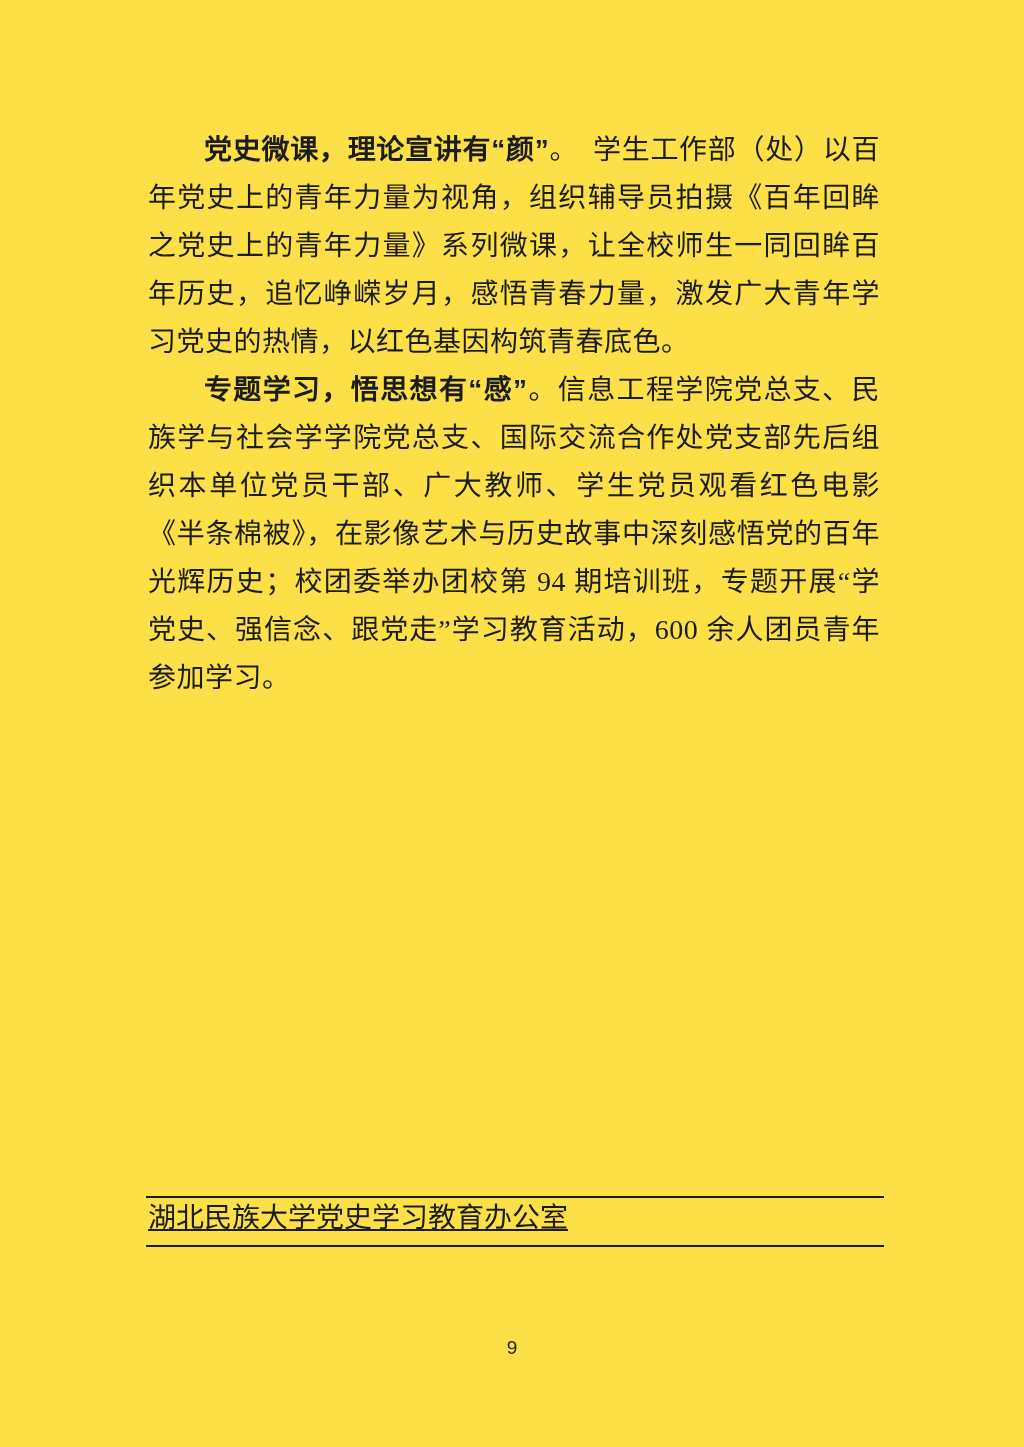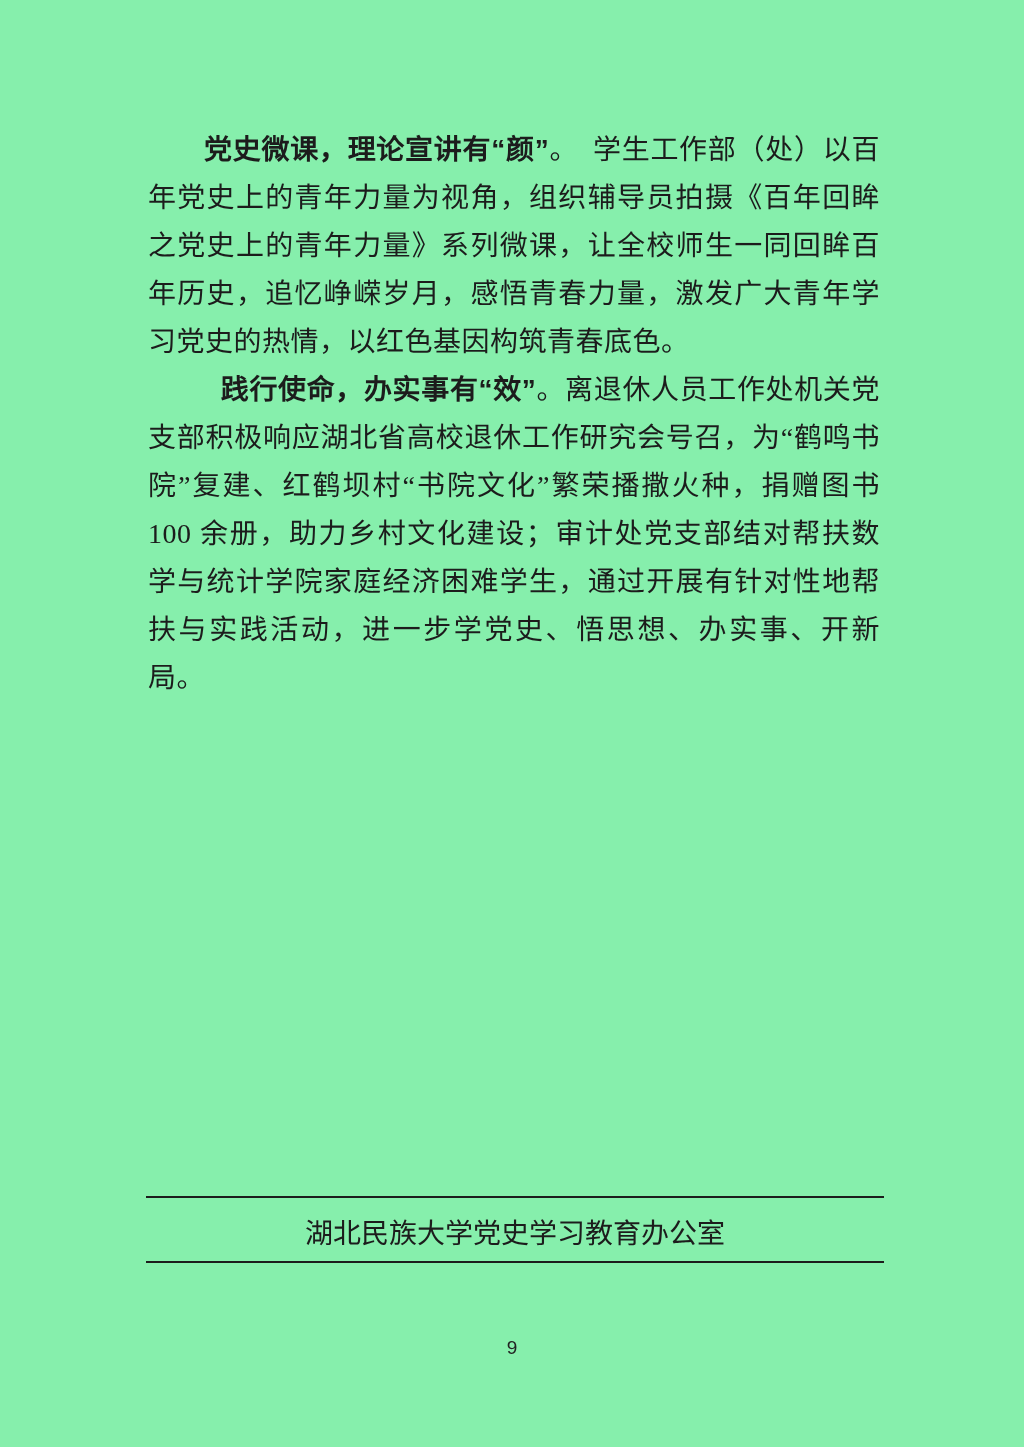--- a/index.html
+++ b/index.html
@@ -5,21 +5,21 @@
   html, body {
     margin: 0;
     padding: 0;
     background: #e8e8e8;
   }
   .page {
     position: relative;
     width: 1024px;
     height: 1447px;
     margin: 0 auto;
-    background: #86efac;
+    background: #fde047;
     color: #1c1c1c;
     font-family: "Liberation Serif", serif;
     overflow: hidden;
   }
   .content {
     position: absolute;
     left: 148px;
     top: 126px;
     width: 732px;
   }
@@ -43,27 +43,28 @@
   .body-text {
     font-family: "Liberation Serif", serif;
   }
   .colophon {
     position: absolute;
     left: 146px;
     top: 1196px;
     width: 734px;
     border-top: 2px solid #1c1c1c;
     border-bottom: 2px solid #1c1c1c;
-    padding: 20px 2px 11px 2px;
+    padding: 4px 2px 11px 2px;
     display: flex;
-    justify-content: center;
+    justify-content: flex-start;
     align-items: baseline;
     font-size: 28px;
     line-height: 32px;
     white-space: nowrap;
+    text-decoration: underline;
   }
   .page-number {
     position: absolute;
     top: 1336px;
     left: 0;
     width: 100%;
     text-align: center;
     font-size: 19px;
     line-height: 24px;
     font-family: "Liberation Sans", sans-serif;
@@ -72,22 +73,22 @@
 </style>
 </head>
 <body>
 
 <div class="page">
 
   <main class="content">
 
     <p class="para"><span class="lead">党史微课，理论宣讲有“颜”</span><span class="body-text">。　学生工作部（处）以百年党史上的青年力量为视角，组织辅导员拍摄《百年回眸之党史上的青年力量》系列微课，让全校师生一同回眸百年历史，追忆峥嵘岁月，感悟青春力量，激发广大青年学习党史的热情，以红色基因构筑青春底色。</span></p>
 
+    <p class="para"><span class="lead">专题学习，悟思想有“感”</span><span class="body-text">。信息工程学院党总支、民族学与社会学学院党总支、国际交流合作处党支部先后组织本单位党员干部、广大教师、学生党员观看红色电影《半条棉被》，在影像艺术与历史故事中深刻感悟党的百年光辉历史；校团委举办团校第 94 期培训班，专题开展“学党史、强信念、跟党走”学习教育活动，600 余人团员青年参加学习。</span></p>
 
-    <p class="para indent-lg"><span class="lead">践行使命，办实事有“效”</span><span class="body-text">。离退休人员工作处机关党支部积极响应湖北省高校退休工作研究会号召，为“鹤鸣书院”复建、红鹤坝村“书院文化”繁荣播撒火种，捐赠图书 100 余册，助力乡村文化建设；审计处党支部结对帮扶数学与统计学院家庭经济困难学生，通过开展有针对性地帮扶与实践活动，进一步学党史、悟思想、办实事、开新局。</span></p>
 
   </main>
 
   <footer class="colophon">
     <span>湖北民族大学党史学习教育办公室</span>
   </footer>
 
   <div class="page-number">9</div>
 
 </div>

